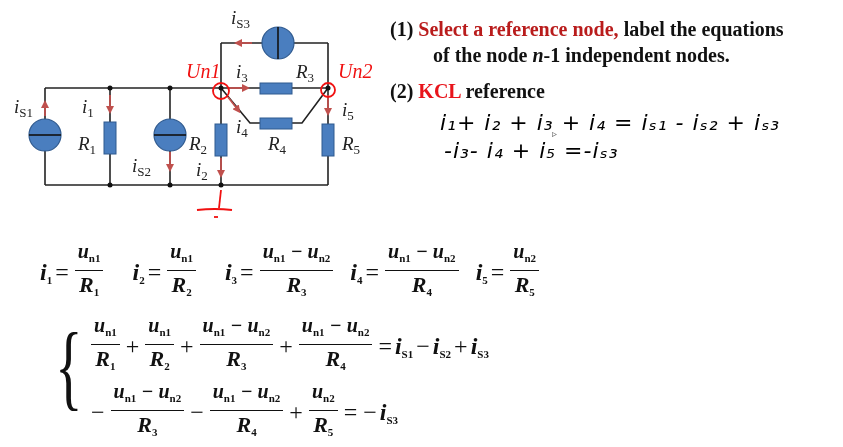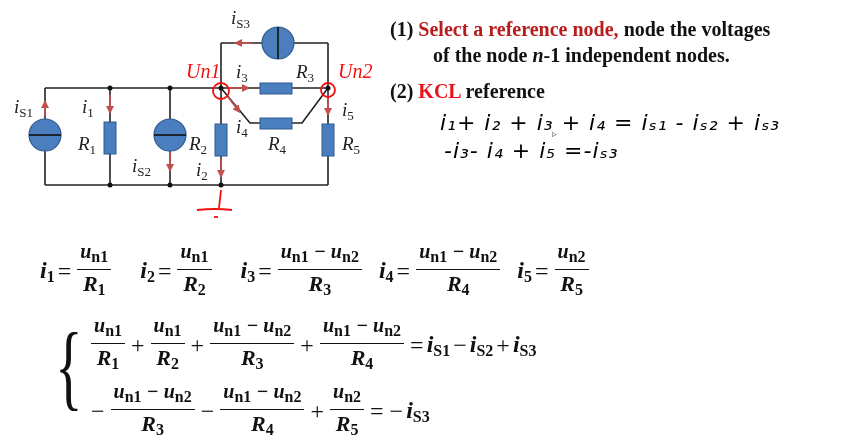--- a/index.html
+++ b/index.html
@@ -8,21 +8,21 @@
   .abs { position: absolute; }
   svg text { font-family: "Liberation Serif", serif; }
   .step { font-weight: bold; font-size: 20px; white-space: nowrap; }
   .blue { color: #b91c1c; }
   .red { color: #e8141b; }
   .hand { font-family: "DejaVu Sans", sans-serif; color: #000000; font-size: 22px; font-style: italic; white-space: nowrap; letter-spacing: 1px; }
   .math { font-family: "Liberation Serif", serif; font-weight: bold; font-style: italic; }
   .frac { display: inline-flex; flex-direction: column; align-items: center; vertical-align: middle; margin: 0 3px; }
   .frac .num { border-bottom: 1.5px solid #111; padding: 0 3px 1px; font-size: 20px; line-height: 22px; white-space: nowrap; }
   .frac .den { font-size: 22px; line-height: 26px; padding-top: 1px; white-space: nowrap; }
-  .sub { font-size: 16px; font-style: normal; font-weight: bold; vertical-align: -4px; }
+  .sub { font-size: 11px; font-style: normal; font-weight: bold; vertical-align: -4px; }
   .op { font-style: normal; font-weight: normal; font-size: 24px; margin: 0 3px; vertical-align: middle; }
   .lhs { font-size: 24px; vertical-align: middle; }
   .row { display: flex; align-items: center; white-space: nowrap; }
 </style>
 </head>
 <body>
 
 <svg class="abs" style="left:0;top:0" width="380" height="220" viewBox="0 0 380 220">
   <defs>
     <marker id="arr" markerWidth="8" markerHeight="8" refX="4" refY="4" orient="auto" markerUnits="userSpaceOnUse">
@@ -115,21 +115,21 @@
     <path d="M197,210 Q215,208 232,210"></path>
     <line x1="214" y1="217" x2="218" y2="217"></line>
   </g>
   <text x="186" y="78" fill="#f01010" font-size="20" font-style="italic" font-family="DejaVu Sans, sans-serif">Un1</text>
   <text x="338" y="78" fill="#f01010" font-size="20" font-style="italic" font-family="DejaVu Sans, sans-serif">Un2</text>
 </svg>
 
 <div class="abs step" style="left:390px;top:18px">
   <span>(1)</span>
   <span class="blue">Select a reference node,</span>
-  <span>node the voltages</span>
+  <span>label the equations</span>
 </div>
 <div class="abs step" style="left:433px;top:44px">
   <span>of the node</span>
   <i>n</i><span>-1 independent nodes.</span>
 </div>
 <div class="abs step" style="left:390px;top:80px">
   <span>(2)</span>
   <span class="red">KCL</span>
   <span>reference</span>
 </div>

